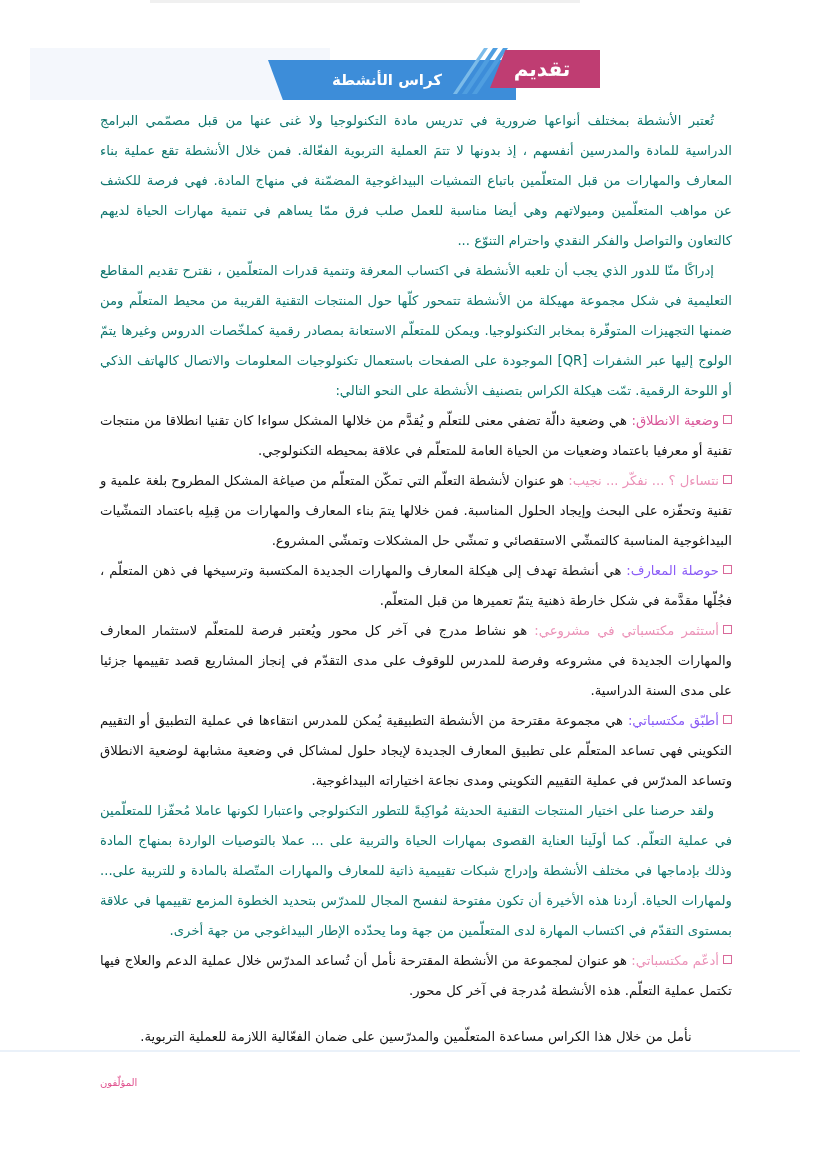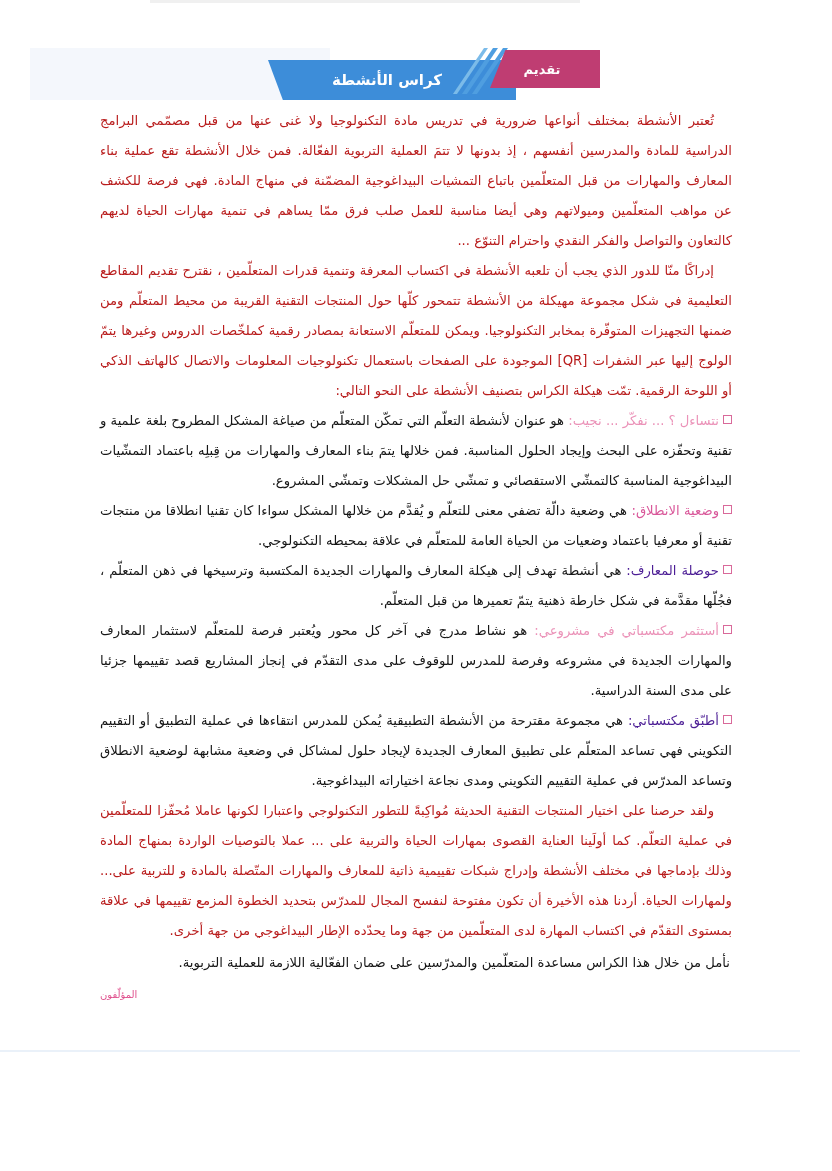--- a/index.html
+++ b/index.html
@@ -88,21 +88,21 @@
     width: 110px;
     height: 38px;
     background: #bf3d72;
     clip-path: polygon(14% 0, 100% 0, 100% 100%, 0 100%);
     display: flex;
     align-items: center;
     justify-content: center;
   }
   .banner-pink-label {
     color: #ffffff;
-    font-size: 13px;
+    font-size: 20px;
     font-weight: bold;
     letter-spacing: 0.5px;
     padding-right: 6px;
     font-family: "DejaVu Sans", sans-serif;
   }
   
   .stripe {
     position: absolute;
     background: #4f9ee0;
     transform-origin: top left;
@@ -122,50 +122,51 @@
     color: #1c1c1c;
     font-family: "DejaVu Sans", sans-serif;
   }
 
   p.para {
     margin: 0 0 0 0;
     font-size: 13.2px;
     line-height: 30px;
     text-align: justify;
     text-justify: inter-word;
-    color: #b91c1c;
+    color: #0f766e;
   }
   p.para.indent { text-indent: 18px; }
 
   .section {
     margin: 0;
     font-size: 13.2px;
     line-height: 30px;
     text-align: justify;
     color: #151515;
   }
   .section .bullet {
     display: inline-block;
     width: 7px;
     height: 7px;
     border: 1.3px solid #d9699a;
     margin-left: 4px;
     vertical-align: 1px;
   }
   .section .heading {
-    color: #4c1d95;
+    color: #8b5cf6;
     font-weight: normal;
   }
   .section .heading.strong { color: #d9589a; }
   .section .heading.pale  { color: #eb92b8; }
 
   .closing {
-    margin: 2px;
+    margin: 16px;
     font-size: 13.2px;
     line-height: 30px;
+    text-align: center;
     color: #151515;
   }
 
   .signature {
     margin: 0;
     font-size: 10px;
     line-height: 30px;
     text-align: left;
     color: #e0538f;
     direction: rtl;
@@ -192,40 +193,43 @@
     </div>
   </div>
 
   <div class="content">
 
     <p class="para indent">تُعتبر الأنشطة بمختلف أنواعها  ضرورية في تدريس مادة التكنولوجيا ولا غنى عنها من قبل مصمّمي البرامج الدراسية للمادة والمدرسين أنفسهم ، إذ بدونها لا تتمَ العملية التربوية الفعّالة. فمن خلال الأنشطة تقع عملية بناء المعارف والمهارات من قبل المتعلّمين باتباع التمشيات البيداغوجية المضمّنة في منهاج المادة. فهي فرصة للكشف عن مواهب المتعلّمين وميولاتهم وهي أيضا مناسبة للعمل صلب فرق ممّا يساهم في تنمية مهارات الحياة لديهم كالتعاون والتواصل والفكر النقدي واحترام التنوّع ...</p>
 
     <p class="para indent">إدراكًا منّا للدور الذي يجب أن تلعبه الأنشطة في اكتساب المعرفة وتنمية قدرات المتعلّمين ، نقترح تقديم المقاطع التعليمية في شكل مجموعة مهيكلة من الأنشطة تتمحور كلّها حول المنتجات التقنية القريبة من محيط المتعلّم ومن ضمنها التجهيزات المتوفّرة بمخابر التكنولوجيا. ويمكن للمتعلّم الاستعانة بمصادر رقمية كملخّصات الدروس وغيرها يتمّ الولوج إليها عبر الشفرات [QR] الموجودة على الصفحات باستعمال تكنولوجيات المعلومات والاتصال كالهاتف الذكي أو اللوحة الرقمية. تمّت هيكلة الكراس بتصنيف الأنشطة على النحو التالي:</p>
 
     <p class="section">
+      <span class="bullet"></span><span class="heading strong">وضعية الانطلاق:</span><span> هي وضعية دالّة تضفي معنى للتعلّم و يُقدَّم من خلالها المشكل سواءا كان تقنيا انطلاقا من منتجات تقنية أو معرفيا باعتماد وضعيات من الحياة العامة للمتعلّم في علاقة بمحيطه التكنولوجي.</span>
+    </p>
+
+    <p class="section">
       <span class="bullet"></span><span class="heading pale">نتساءل ؟ ... نفكّر ... نجيب:</span><span> هو عنوان لأنشطة التعلّم التي تمكّن المتعلّم من صياغة المشكل المطروح بلغة علمية و تقنية وتحفّزه على البحث وإيجاد الحلول المناسبة. فمن خلالها يتمَ بناء المعارف والمهارات من قِبلِه باعتماد التمشّيات البيداغوجية المناسبة كالتمشّي الاستقصائي و تمشّي حل المشكلات وتمشّي المشروع.</span>
     </p>
 
     <p class="section">
-      <span class="bullet"></span><span class="heading strong">وضعية الانطلاق:</span><span> هي وضعية دالّة تضفي معنى للتعلّم و يُقدَّم من خلالها المشكل سواءا كان تقنيا انطلاقا من منتجات تقنية أو معرفيا باعتماد وضعيات من الحياة العامة للمتعلّم في علاقة بمحيطه التكنولوجي.</span>
-    </p>
-
-    <p class="section">
       <span class="bullet"></span><span class="heading">حوصلة المعارف:</span><span> هي أنشطة تهدف إلى هيكلة المعارف والمهارات الجديدة المكتسبة وترسيخها في ذهن المتعلّم ، فجُلّها مقدَّمة في شكل خارطة ذهنية يتمّ تعميرها من قبل المتعلّم.</span>
     </p>
 
     <p class="section">
       <span class="bullet"></span><span class="heading pale">أستثمر مكتسباتي في مشروعي:</span><span> هو نشاط مدرج في آخر كل محور ويُعتبر فرصة للمتعلّم لاستثمار المعارف والمهارات الجديدة في مشروعه وفرصة للمدرس للوقوف على مدى التقدّم في إنجاز المشاريع قصد تقييمها جزئيا على مدى السنة الدراسية.</span>
     </p>
 
     <p class="section">
       <span class="bullet"></span><span class="heading">أطبّق مكتسباتي:</span><span> هي مجموعة مقترحة من الأنشطة التطبيقية يُمكن للمدرس انتقاءها في عملية التطبيق أو التقييم التكويني فهي تساعد المتعلّم على تطبيق المعارف الجديدة لإيجاد حلول لمشاكل في وضعية مشابهة لوضعية الانطلاق وتساعد المدرّس في عملية التقييم التكويني ومدى نجاعة اختياراته البيداغوجية.</span>
     </p>
 
     <p class="para indent">ولقد حرصنا على اختيار المنتجات التقنية الحديثة مُواكِبةً للتطور التكنولوجي واعتبارا لكونها عاملا مُحفّزا للمتعلّمين في عملية التعلّم. كما أولَينا العناية القصوى بمهارات الحياة والتربية على ... عملا بالتوصيات الواردة بمنهاج المادة وذلك بإدماجها في مختلف الأنشطة وإدراج شبكات تقييمية ذاتية للمعارف والمهارات المتّصلة بالمادة و للتربية على... ولمهارات الحياة. أردنا هذه الأخيرة أن تكون مفتوحة لنفسح المجال للمدرّس بتحديد الخطوة المزمع تقييمها في علاقة بمستوى التقدّم في اكتساب المهارة لدى المتعلّمين من جهة وما يحدّده الإطار البيداغوجي من جهة أخرى.</p>
 
+    <p class="section">
+      <span class="bullet"></span><span class="heading pale">أدعّم مكتسباتي:</span><span> هو  عنوان لمجموعة من الأنشطة المقترحة نأمل أن تُساعد المدرّس خلال عملية الدعم والعلاج فيها تكتمل عملية التعلّم. هذه الأنشطة مُدرجة في آخر كل محور.</span>
+    </p>
 
     <p class="closing">نأمل من خلال هذا الكراس مساعدة المتعلّمين والمدرّسين على ضمان الفعّالية اللازمة للعملية التربوية.</p>
 
     <p class="signature">المؤلّفون</p>
 
   </div>
 </div>
 
 </body></html>

